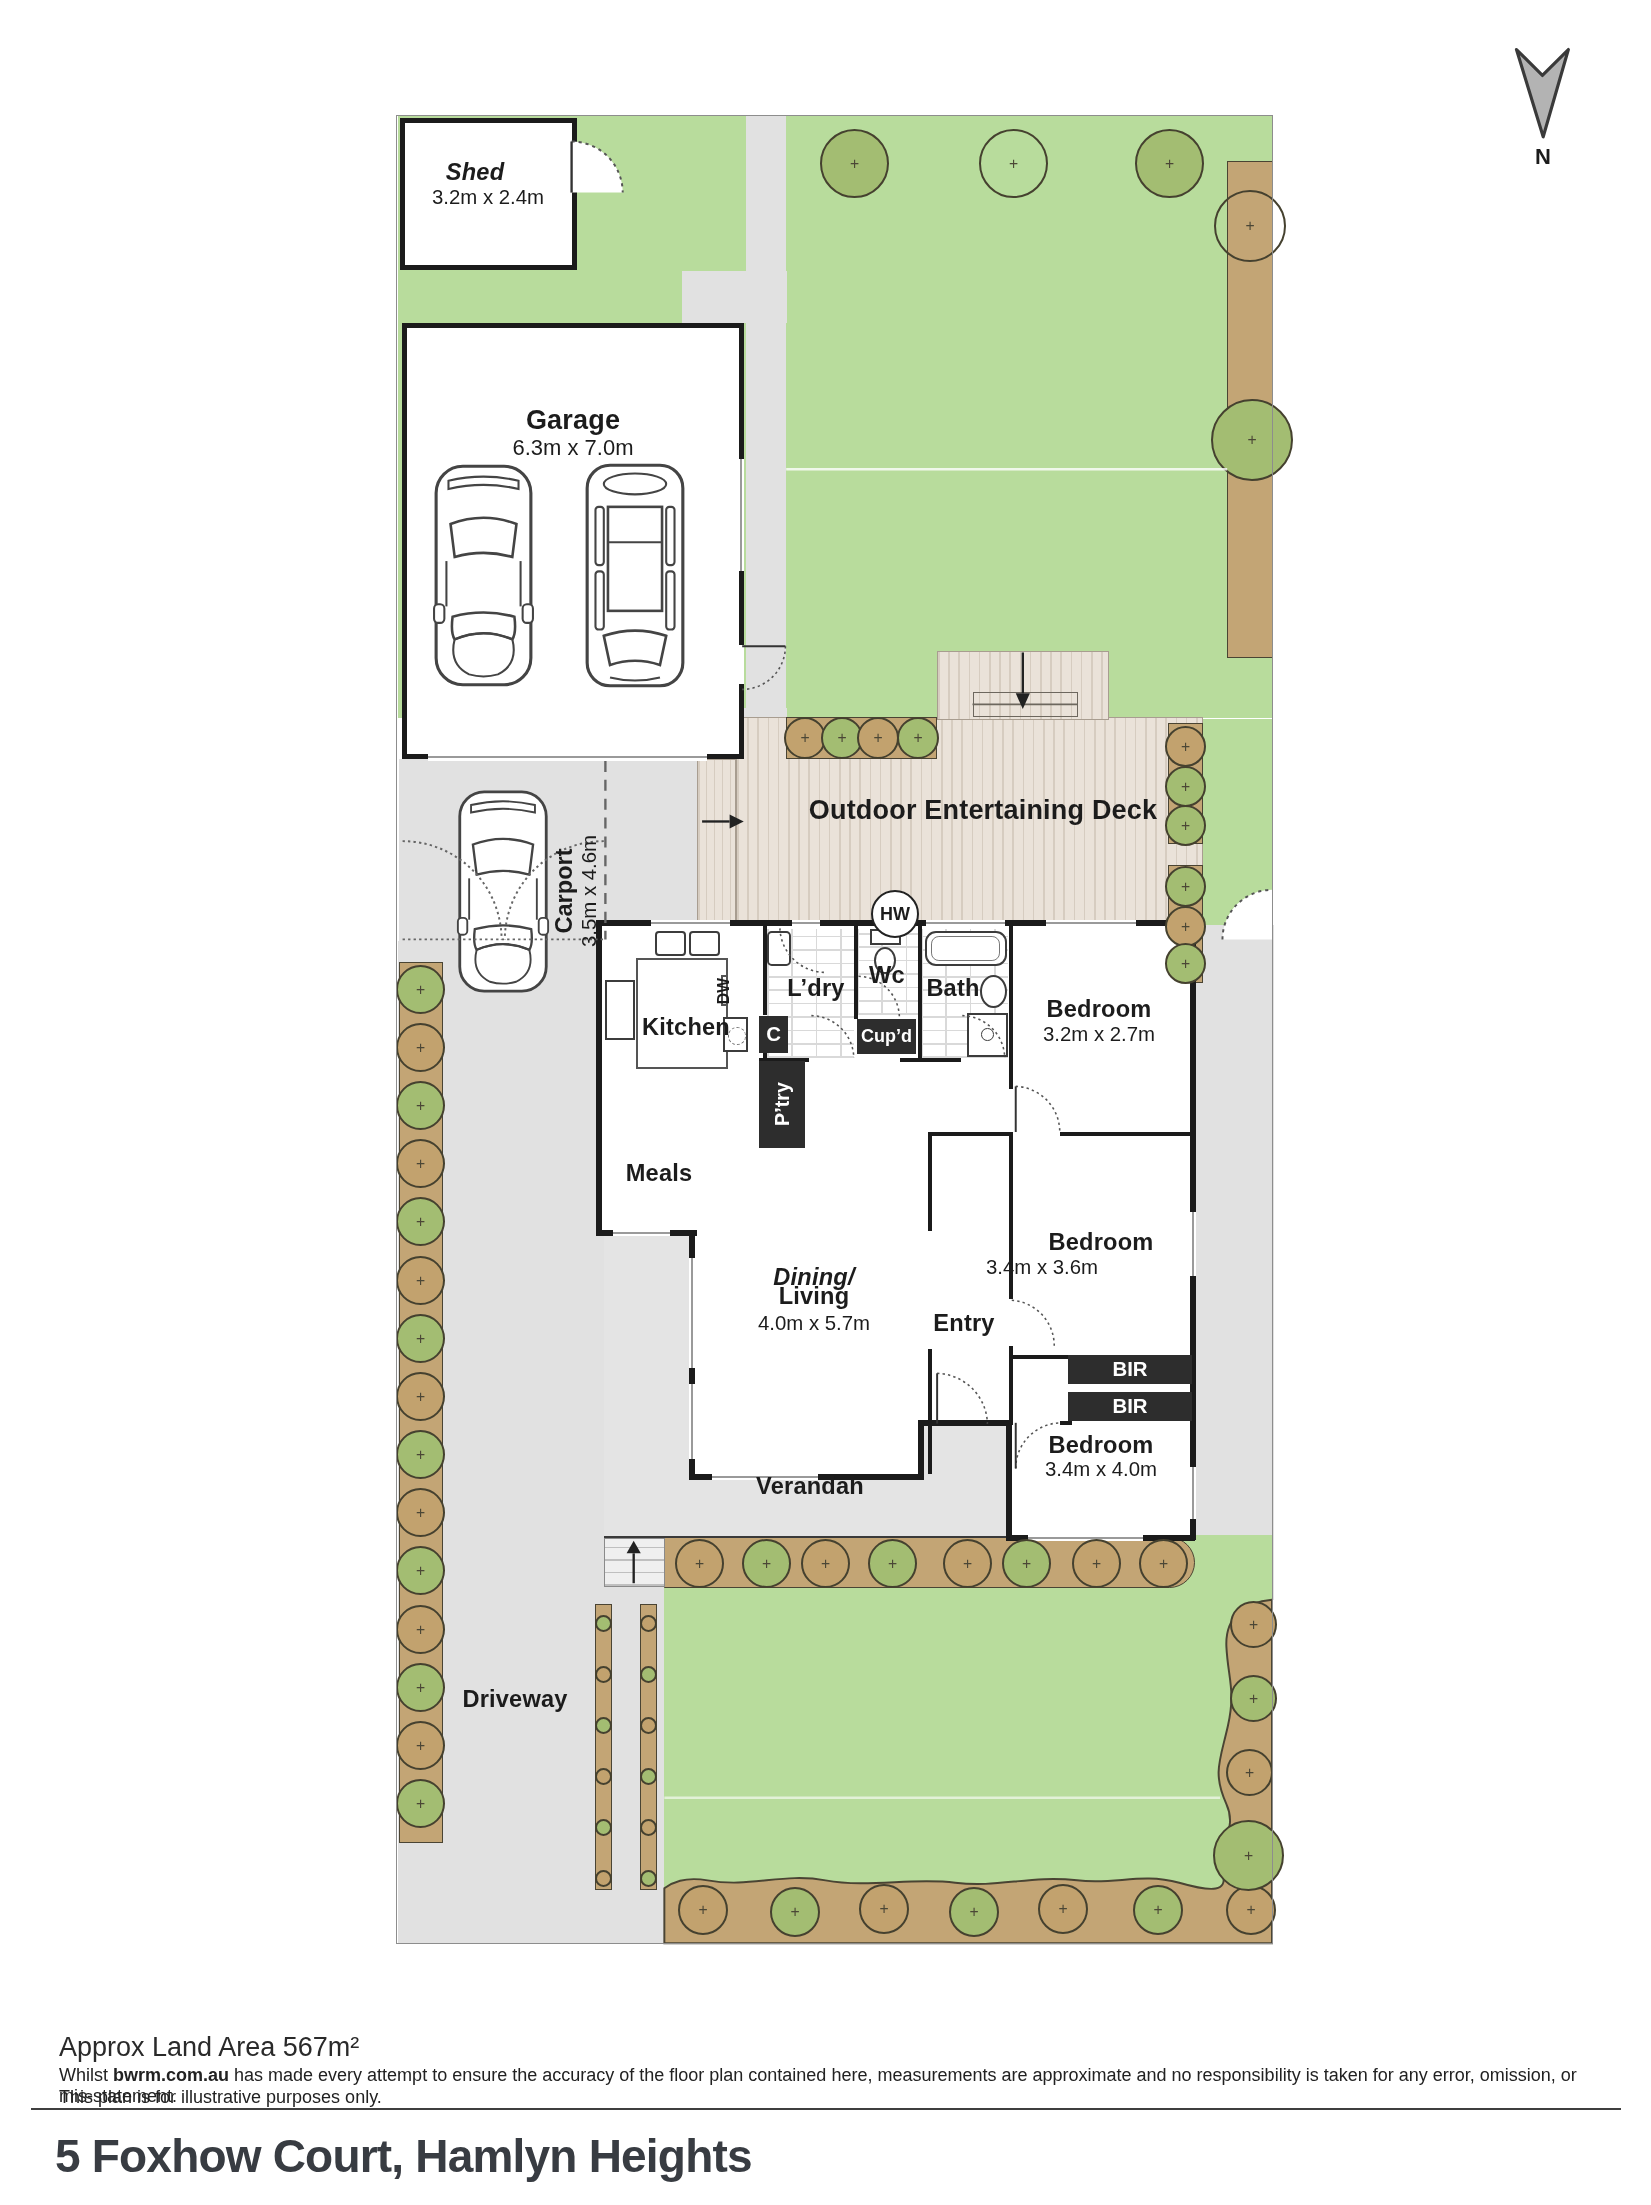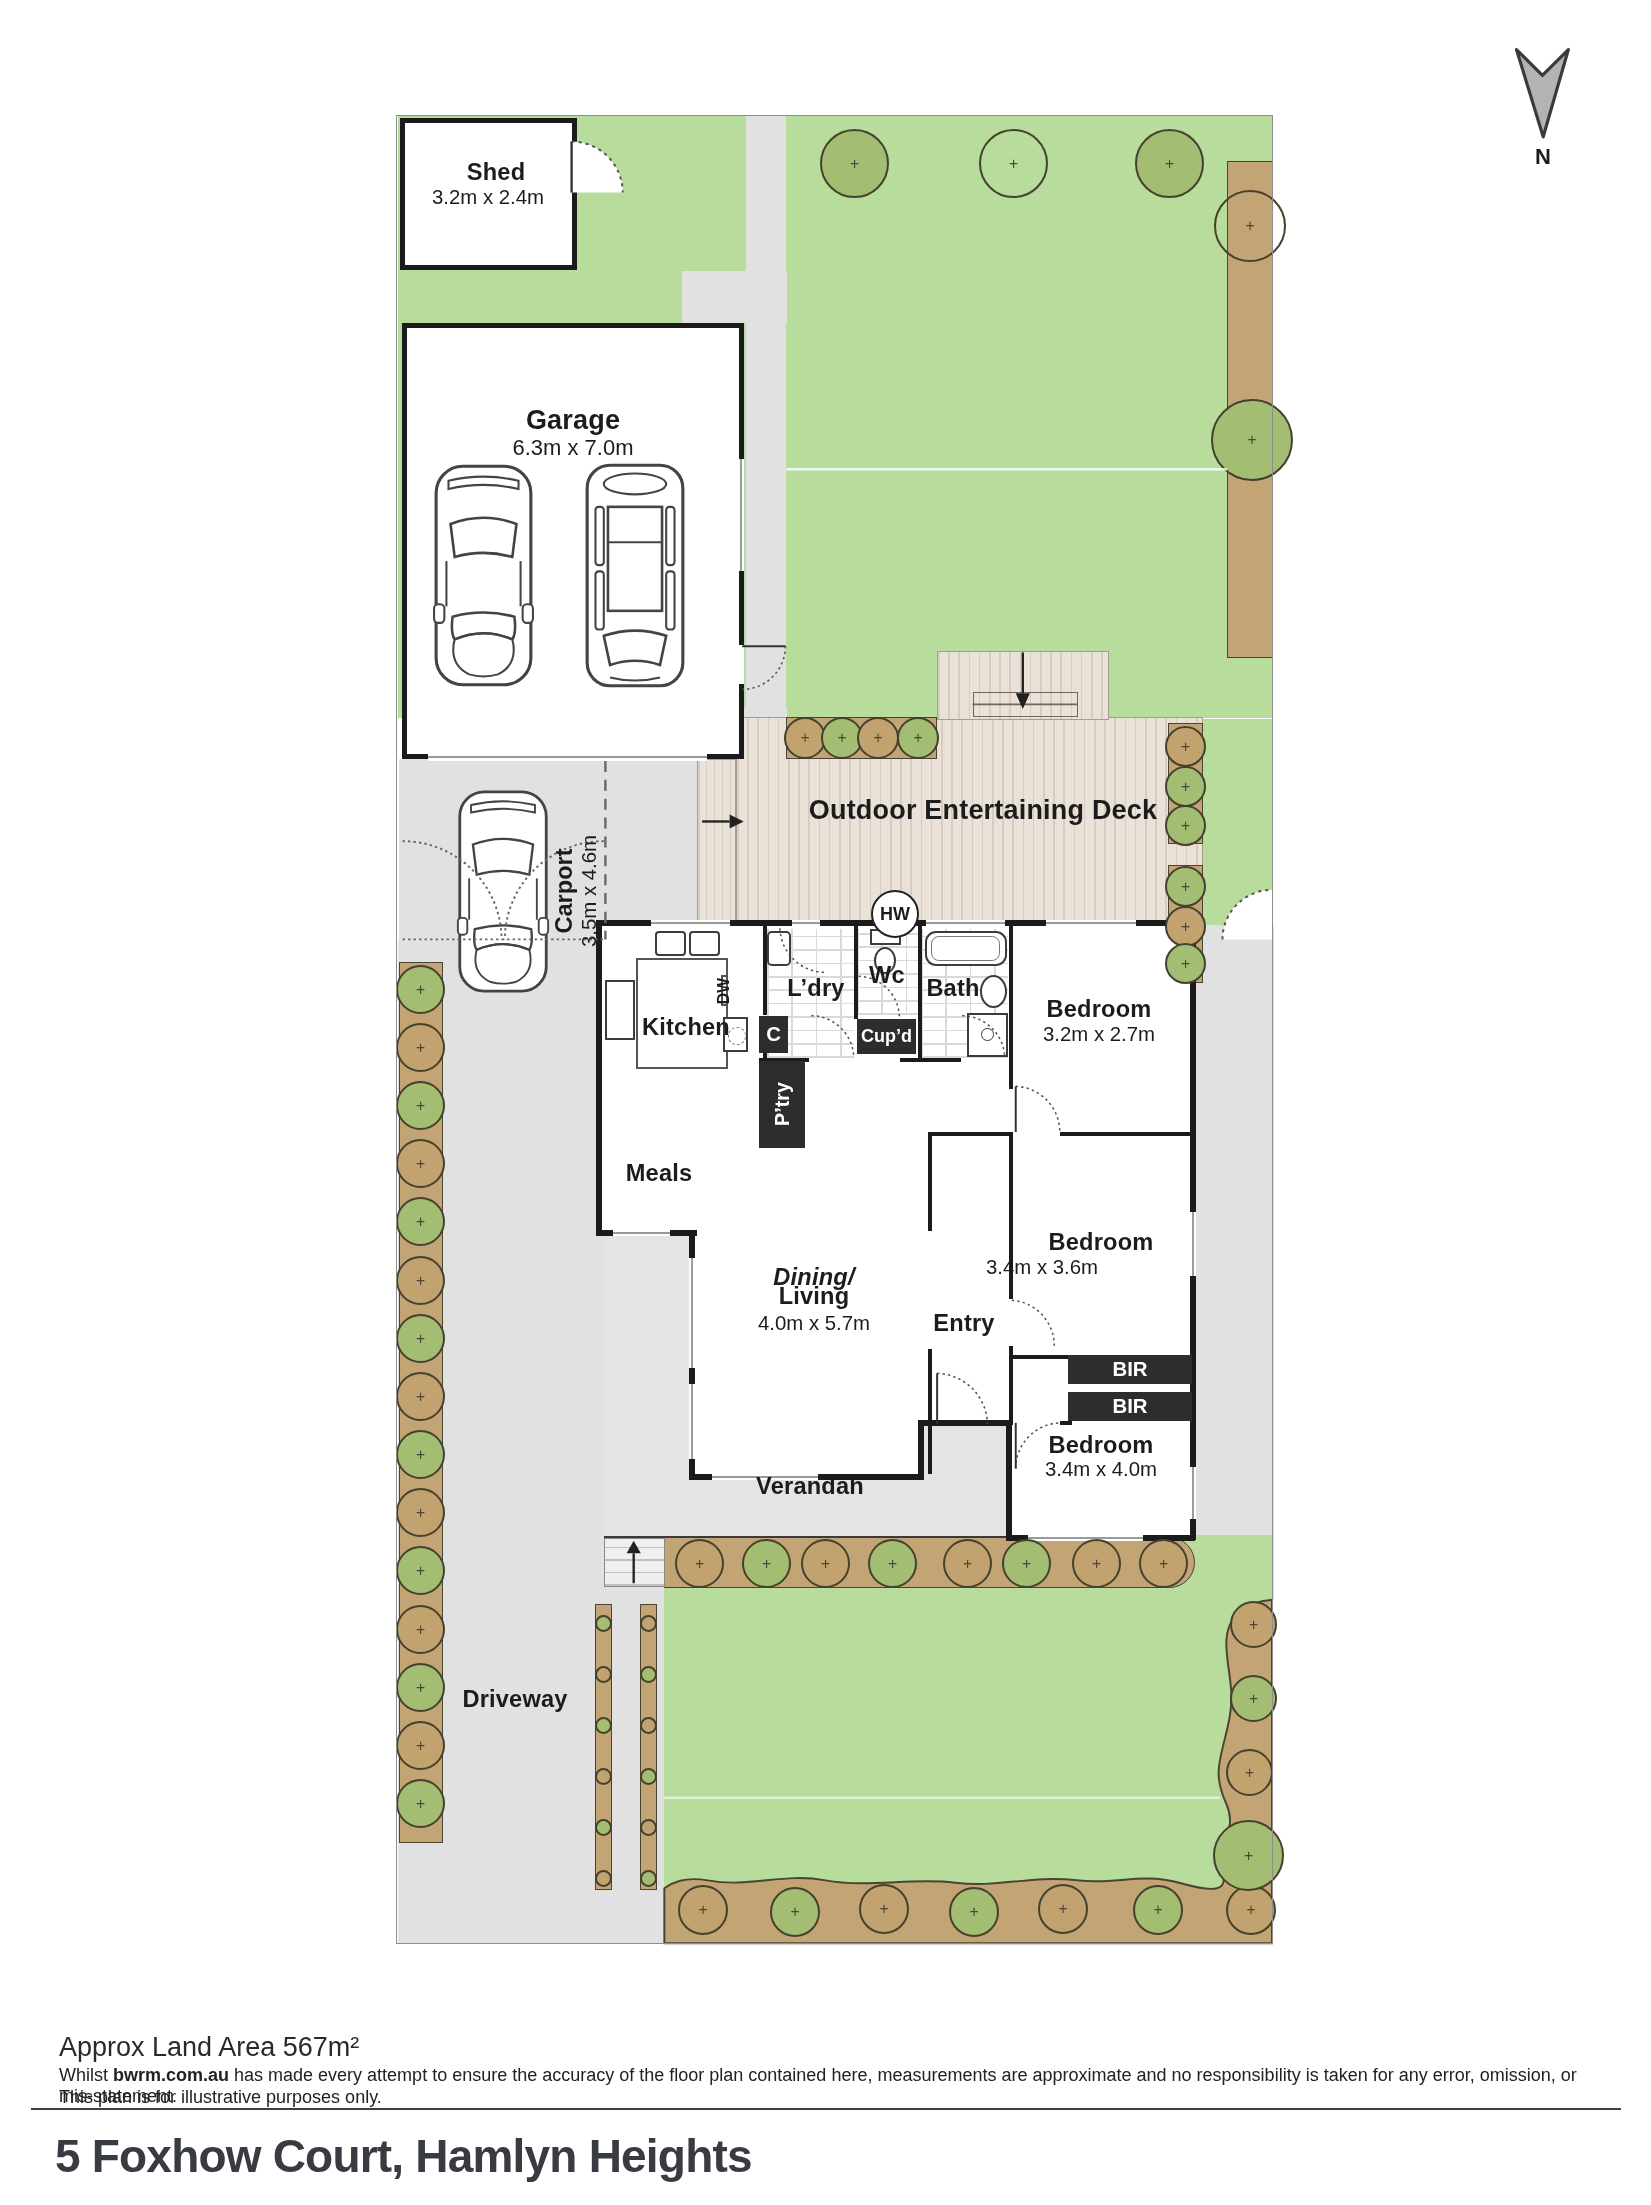--- a/index.html
+++ b/index.html
@@ -316,21 +316,21 @@
       <div class="bush t" style="left: 595px; top: 1768px; width: 17.3px; height: 17.3px;"></div>
       <div class="bush g" style="left: 640px; top: 1768px; width: 17.3px; height: 17.3px;"></div>
       <div class="bush g" style="left: 595px; top: 1819px; width: 17.3px; height: 17.3px;"></div>
       <div class="bush t" style="left: 640px; top: 1819px; width: 17.3px; height: 17.3px;"></div>
       <div class="bush t" style="left: 595px; top: 1870px; width: 17.3px; height: 17.3px;"></div>
       <div class="bush g" style="left: 640px; top: 1870px; width: 17.3px; height: 17.3px;"></div>
     </div>
 
   <div class="abs outline z45" style="left:396px;top:115px;width:877px;height:1829px;"></div>
 
-  <div class="lbl z60" style="left:496px;top:172px;">Shed</div>
+  <div class="lbl z60" style="left:475px;top:172px;font-style:italic;">Shed</div>
   <div class="dim z60" style="left:488px;top:197px;">3.2m x 2.4m</div>
   <div class="lbl z60" style="left:573px;top:420px;font-size:27px;">Garage</div>
   <div class="dim z60" style="left:573px;top:448px;font-size:22px;">6.3m x 7.0m</div>
   <div class="abs z60" style="left:576px;top:891px;transform:translate(-50%,-50%) rotate(-90deg);text-align:center;">
     <div style="font-size:23.6px;font-weight:600;">Carport</div>
     <div style="font-size:20.4px;">3.5m x 4.6m</div>
   </div>
   <div class="lbl z60" style="left:983px;top:810px;font-size:27px;">Outdoor Entertaining Deck</div>
   <div class="lbl z60" style="left:686px;top:1027px;">Kitchen</div>
   <div class="lbl rot z60" style="left:724px;top:991px;font-size:15.7px;font-weight:600;">DW</div>

